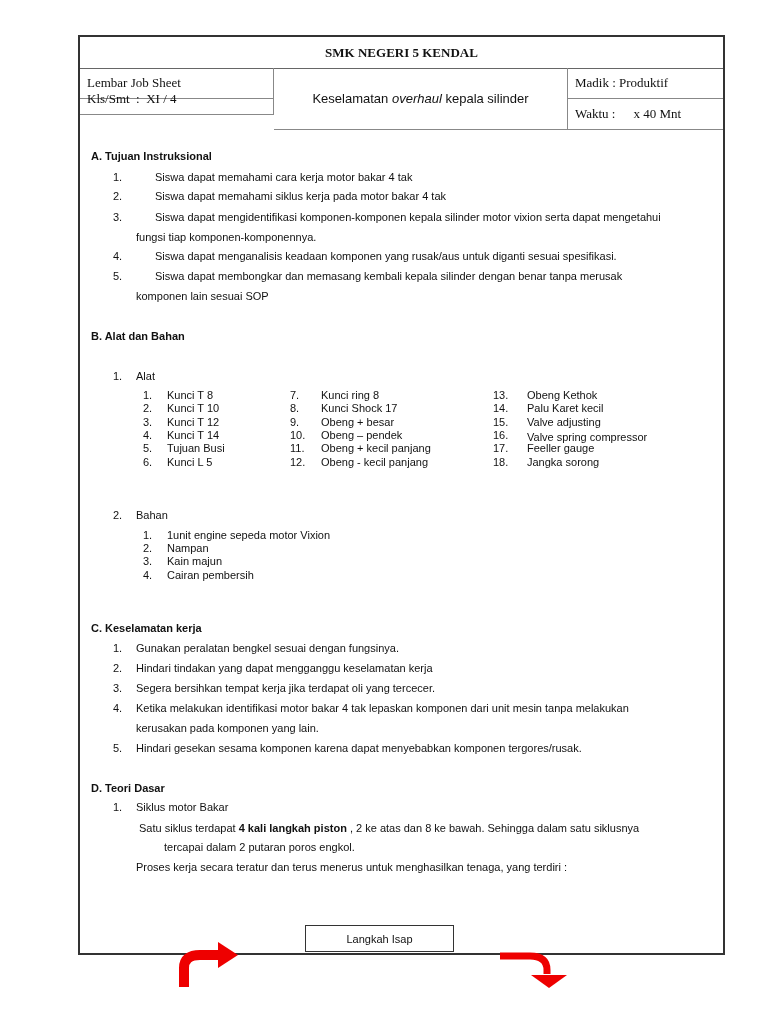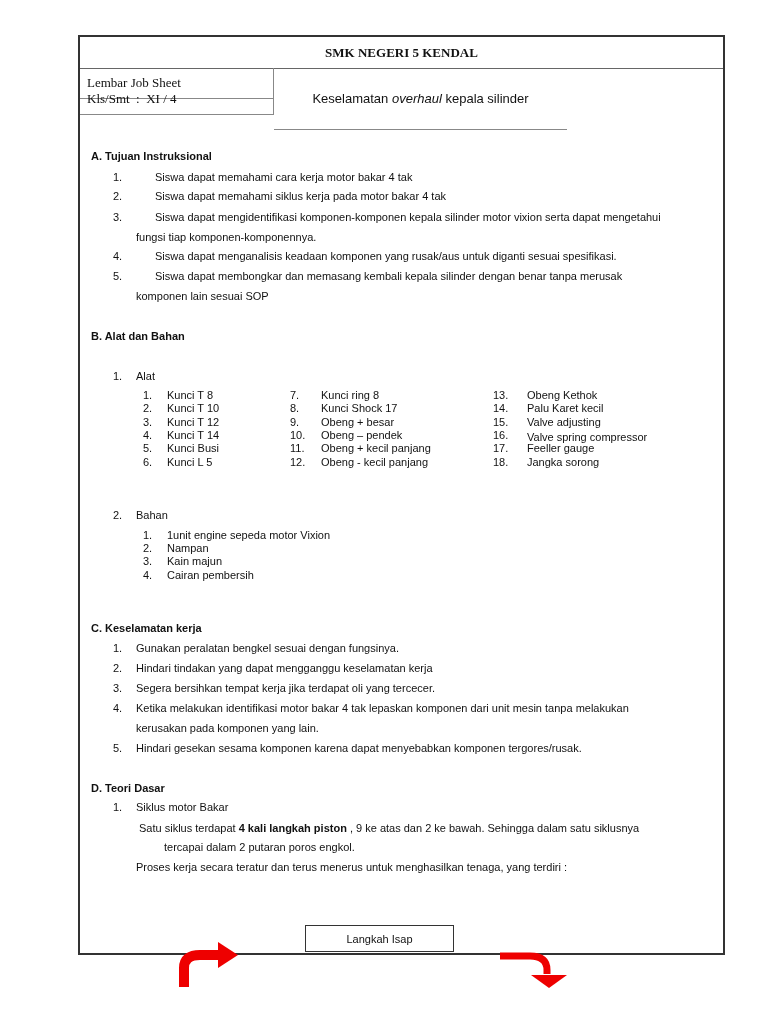--- a/index.html
+++ b/index.html
@@ -33,20 +33,26 @@
   <div class="hdr-title">SMK NEGERI 5 KENDAL</div>
   <div class="cell c-left1">Lembar Job Sheet</div>
   <div class="cell c-left2">
       <span style="white-space:pre">Kls/Smt  :  XI / 4</span>
     </div>
   <div class="cell c-mid">
     <span style="white-space:pre">Keselamatan </span>
       <i>overhaul</i>
       <span style="white-space:pre"> kepala silinder</span>
   </div>
+  <div class="cell c-right1">Madik : Produktif</div>
+  <div class="cell c-right2">
+    <span>Waktu :</span>
+      <span class="gap"></span>
+      <span>x 40 Mnt</span>
+  </div>
 </div>
 
 <div class="abs h" style="left:91px; top:150px;">A.  Tujuan Instruksional</div>
 <div>
   <div class="abs" style="left:113px; top:171px;">1.</div>
   <div class="abs" style="left:155px; top:171px;">Siswa dapat memahami cara kerja motor bakar 4 tak</div>
 
   <div class="abs" style="left:113px; top:190px;">2.</div>
   <div class="abs" style="left:155px; top:190px;">Siswa dapat memahami siklus kerja pada motor bakar 4 tak</div>
 
@@ -70,21 +76,21 @@
 
   <div class="abs" style="left:143px; top:389px;">1.</div>
   <div class="abs" style="left:167px; top:389px;">Kunci T 8</div>
   <div class="abs" style="left:143px; top:402px;">2.</div>
   <div class="abs" style="left:167px; top:402px;">Kunci T 10</div>
   <div class="abs" style="left:143px; top:416px;">3.</div>
   <div class="abs" style="left:167px; top:416px;">Kunci T 12</div>
   <div class="abs" style="left:143px; top:429px;">4.</div>
   <div class="abs" style="left:167px; top:429px;">Kunci T 14</div>
   <div class="abs" style="left:143px; top:442px;">5.</div>
-  <div class="abs" style="left:167px; top:442px;">Kunci Busi</div>
+  <div class="abs" style="left:167px; top:442px;">Tujuan Busi</div>
   <div class="abs" style="left:143px; top:456px;">6.</div>
   <div class="abs" style="left:167px; top:456px;">Kunci L 5</div>
 
   <div class="abs" style="left:290px; top:389px;">7.</div>
   <div class="abs" style="left:321px; top:389px;">Kunci ring 8</div>
   <div class="abs" style="left:290px; top:402px;">8.</div>
   <div class="abs" style="left:321px; top:402px;">Kunci Shock 17</div>
   <div class="abs" style="left:290px; top:416px;">9.</div>
   <div class="abs" style="left:321px; top:416px;">Obeng + besar</div>
   <div class="abs" style="left:290px; top:429px;">10.</div>
@@ -133,21 +139,21 @@
   <div class="abs" style="left:136px; top:702px;">Ketika melakukan identifikasi motor bakar 4 tak lepaskan komponen dari unit mesin tanpa melakukan</div>
   <div class="abs" style="left:136px; top:722px;">kerusakan pada komponen yang lain.</div>
   <div class="abs" style="left:113px; top:742px;">5.</div>
   <div class="abs" style="left:136px; top:742px;">Hindari gesekan sesama komponen karena dapat menyebabkan komponen tergores/rusak.</div>
 </div>
 
 <div class="abs h" style="left:91px; top:782px;">D.  Teori Dasar</div>
 <div class="abs" style="left:113px; top:801px;">1.</div>
 <div class="abs" style="left:136px; top:801px;">Siklus motor Bakar</div>
 <div class="abs" style="left:139px; top:822px;">
-  <span style="white-space:pre">Satu siklus terdapat </span><b>4 kali langkah piston</b><span style="white-space:pre"> , 9 ke atas dan 2 ke bawah. Sehingga dalam satu siklusnya</span>
+  <span style="white-space:pre">Satu siklus terdapat </span><b>4 kali langkah piston</b><span style="white-space:pre"> , 2 ke atas dan 8 ke bawah. Sehingga dalam satu siklusnya</span>
 </div>
 <div class="abs" style="left:136px; top:841px;padding-left:28px;">tercapai dalam 2 putaran poros engkol.</div>
 <div class="abs" style="left:136px; top:861px;">Proses kerja secara teratur dan terus menerus untuk menghasilkan tenaga, yang terdiri :</div>
 
 <div class="step-box">
   <span>Langkah Isap</span>
 </div>
 
 <svg class="arrow" style="left:170px; top:935px;" width="80" height="60" viewBox="0 0 80 60">
   <path d="M14 52 L14 33 Q14 20 30 20 L50 20" fill="none" stroke="#ee0000" stroke-width="10"></path>

